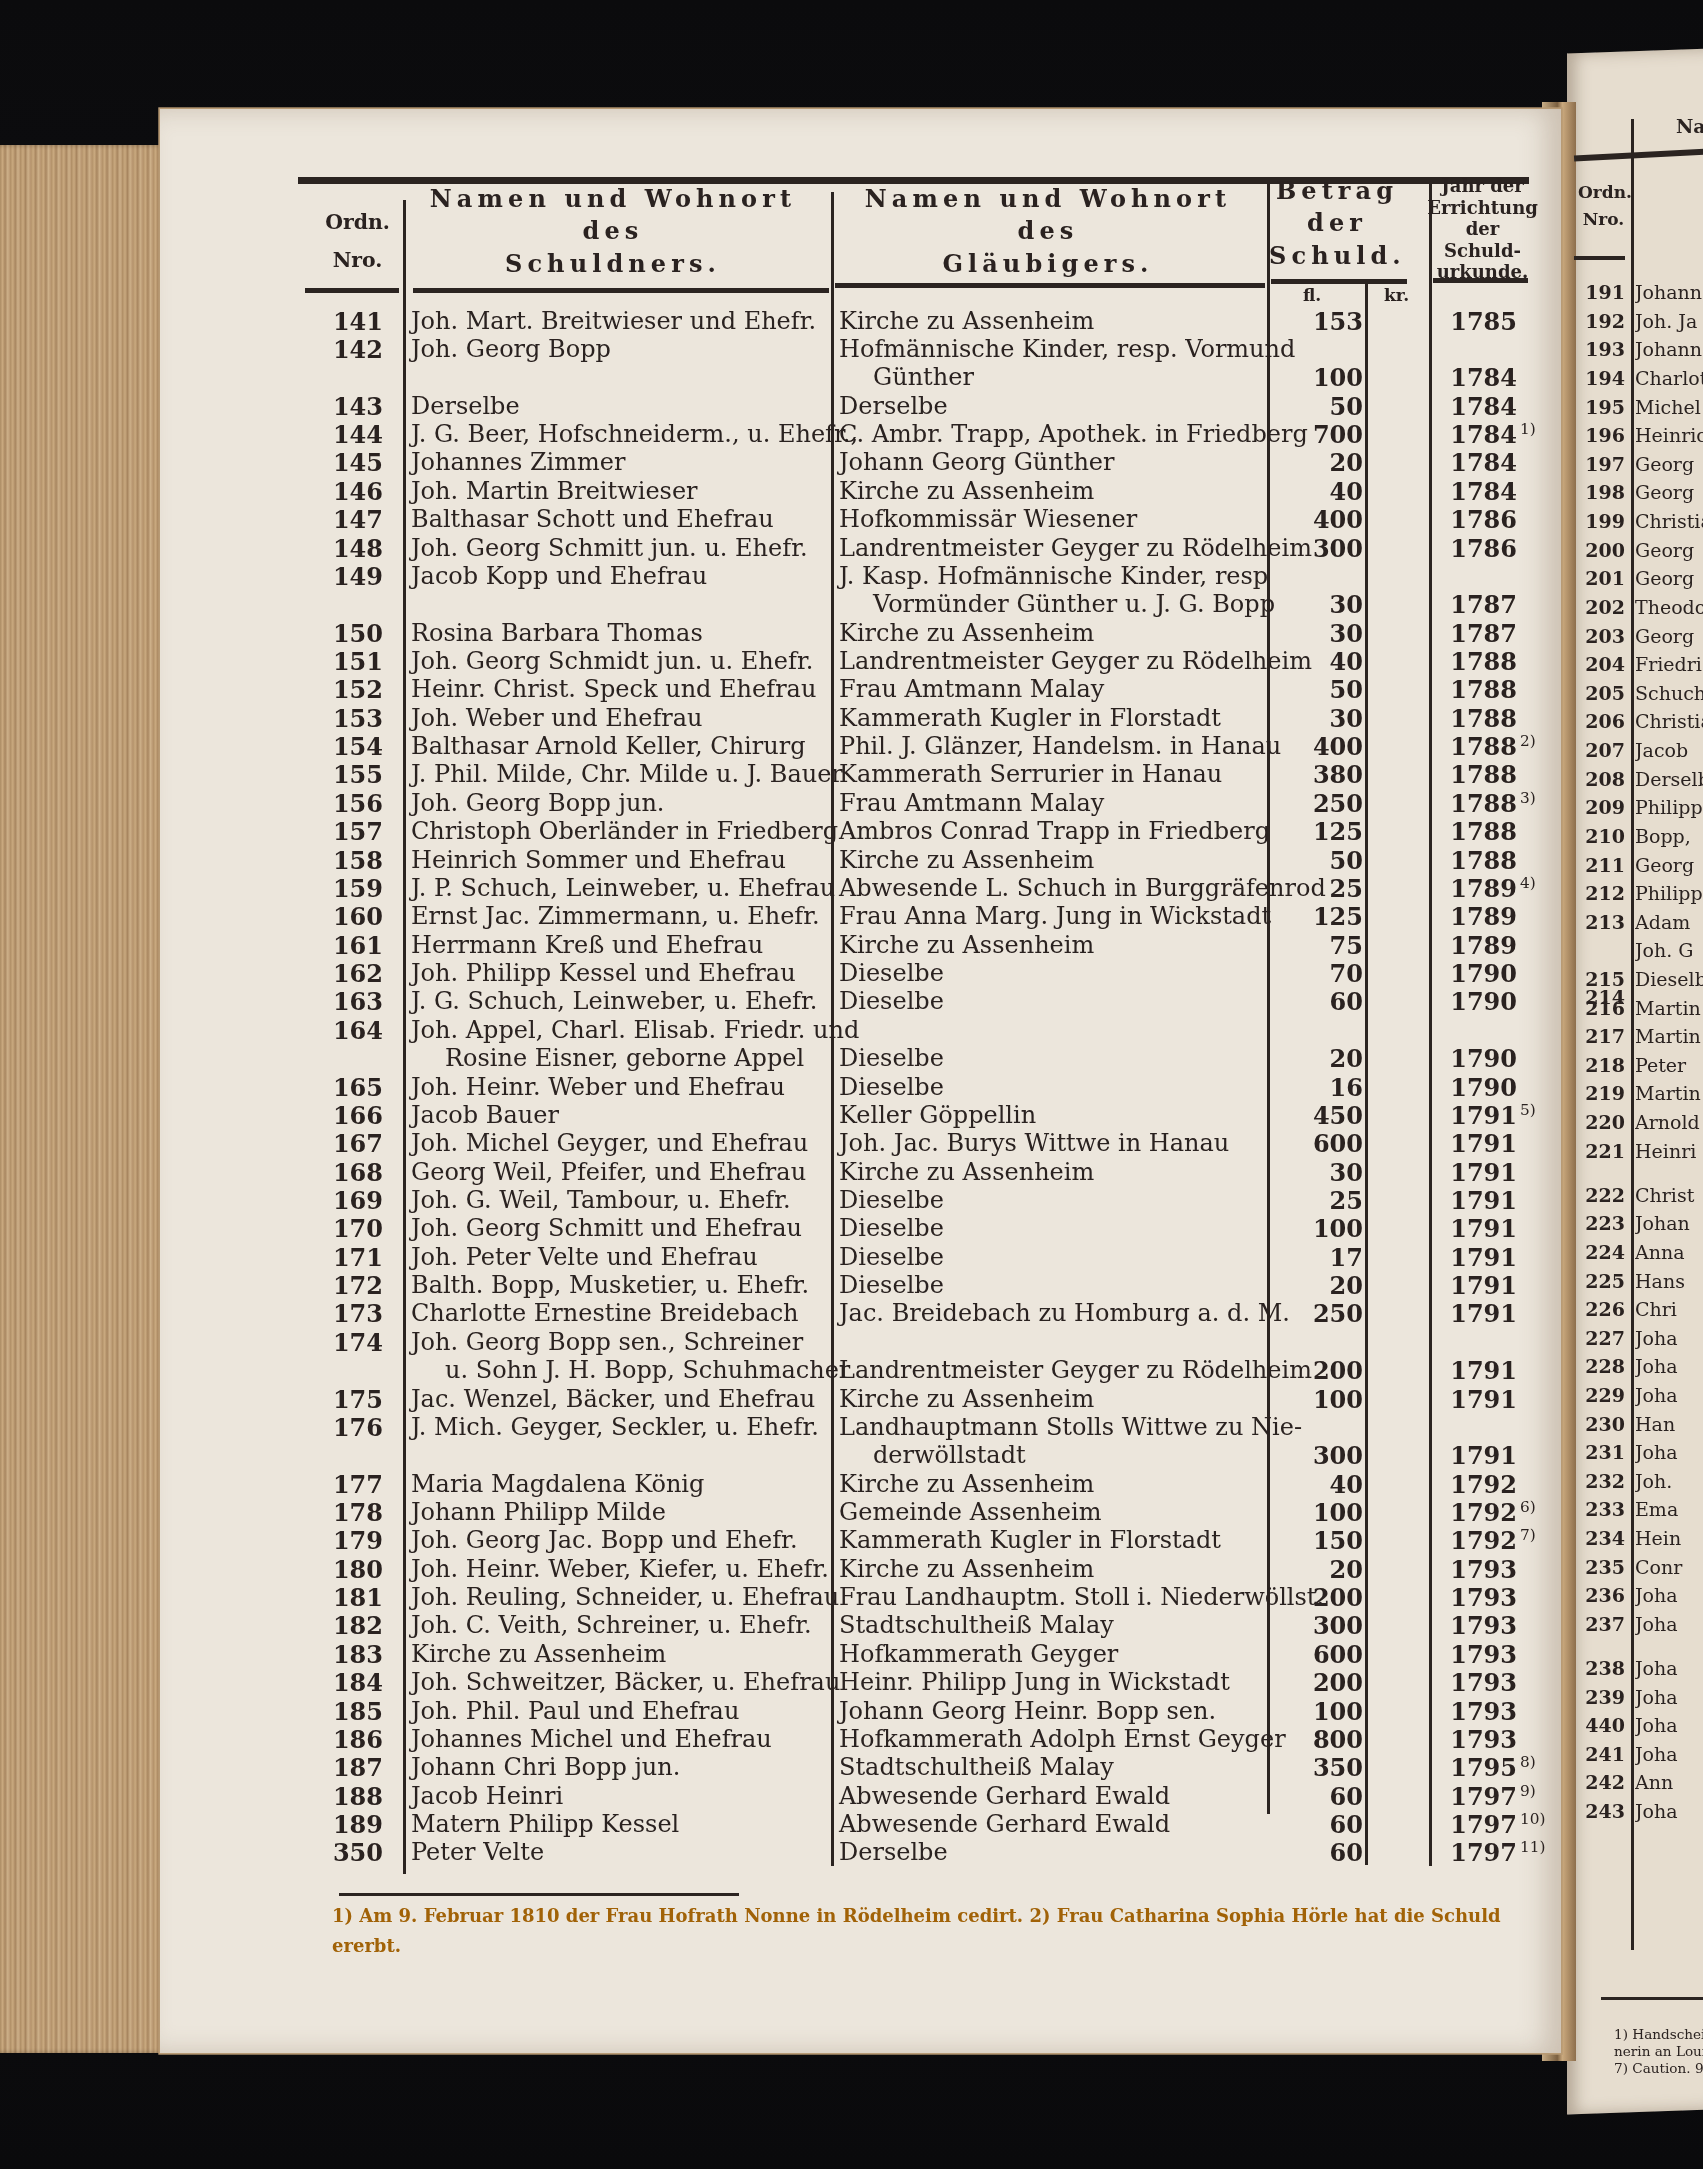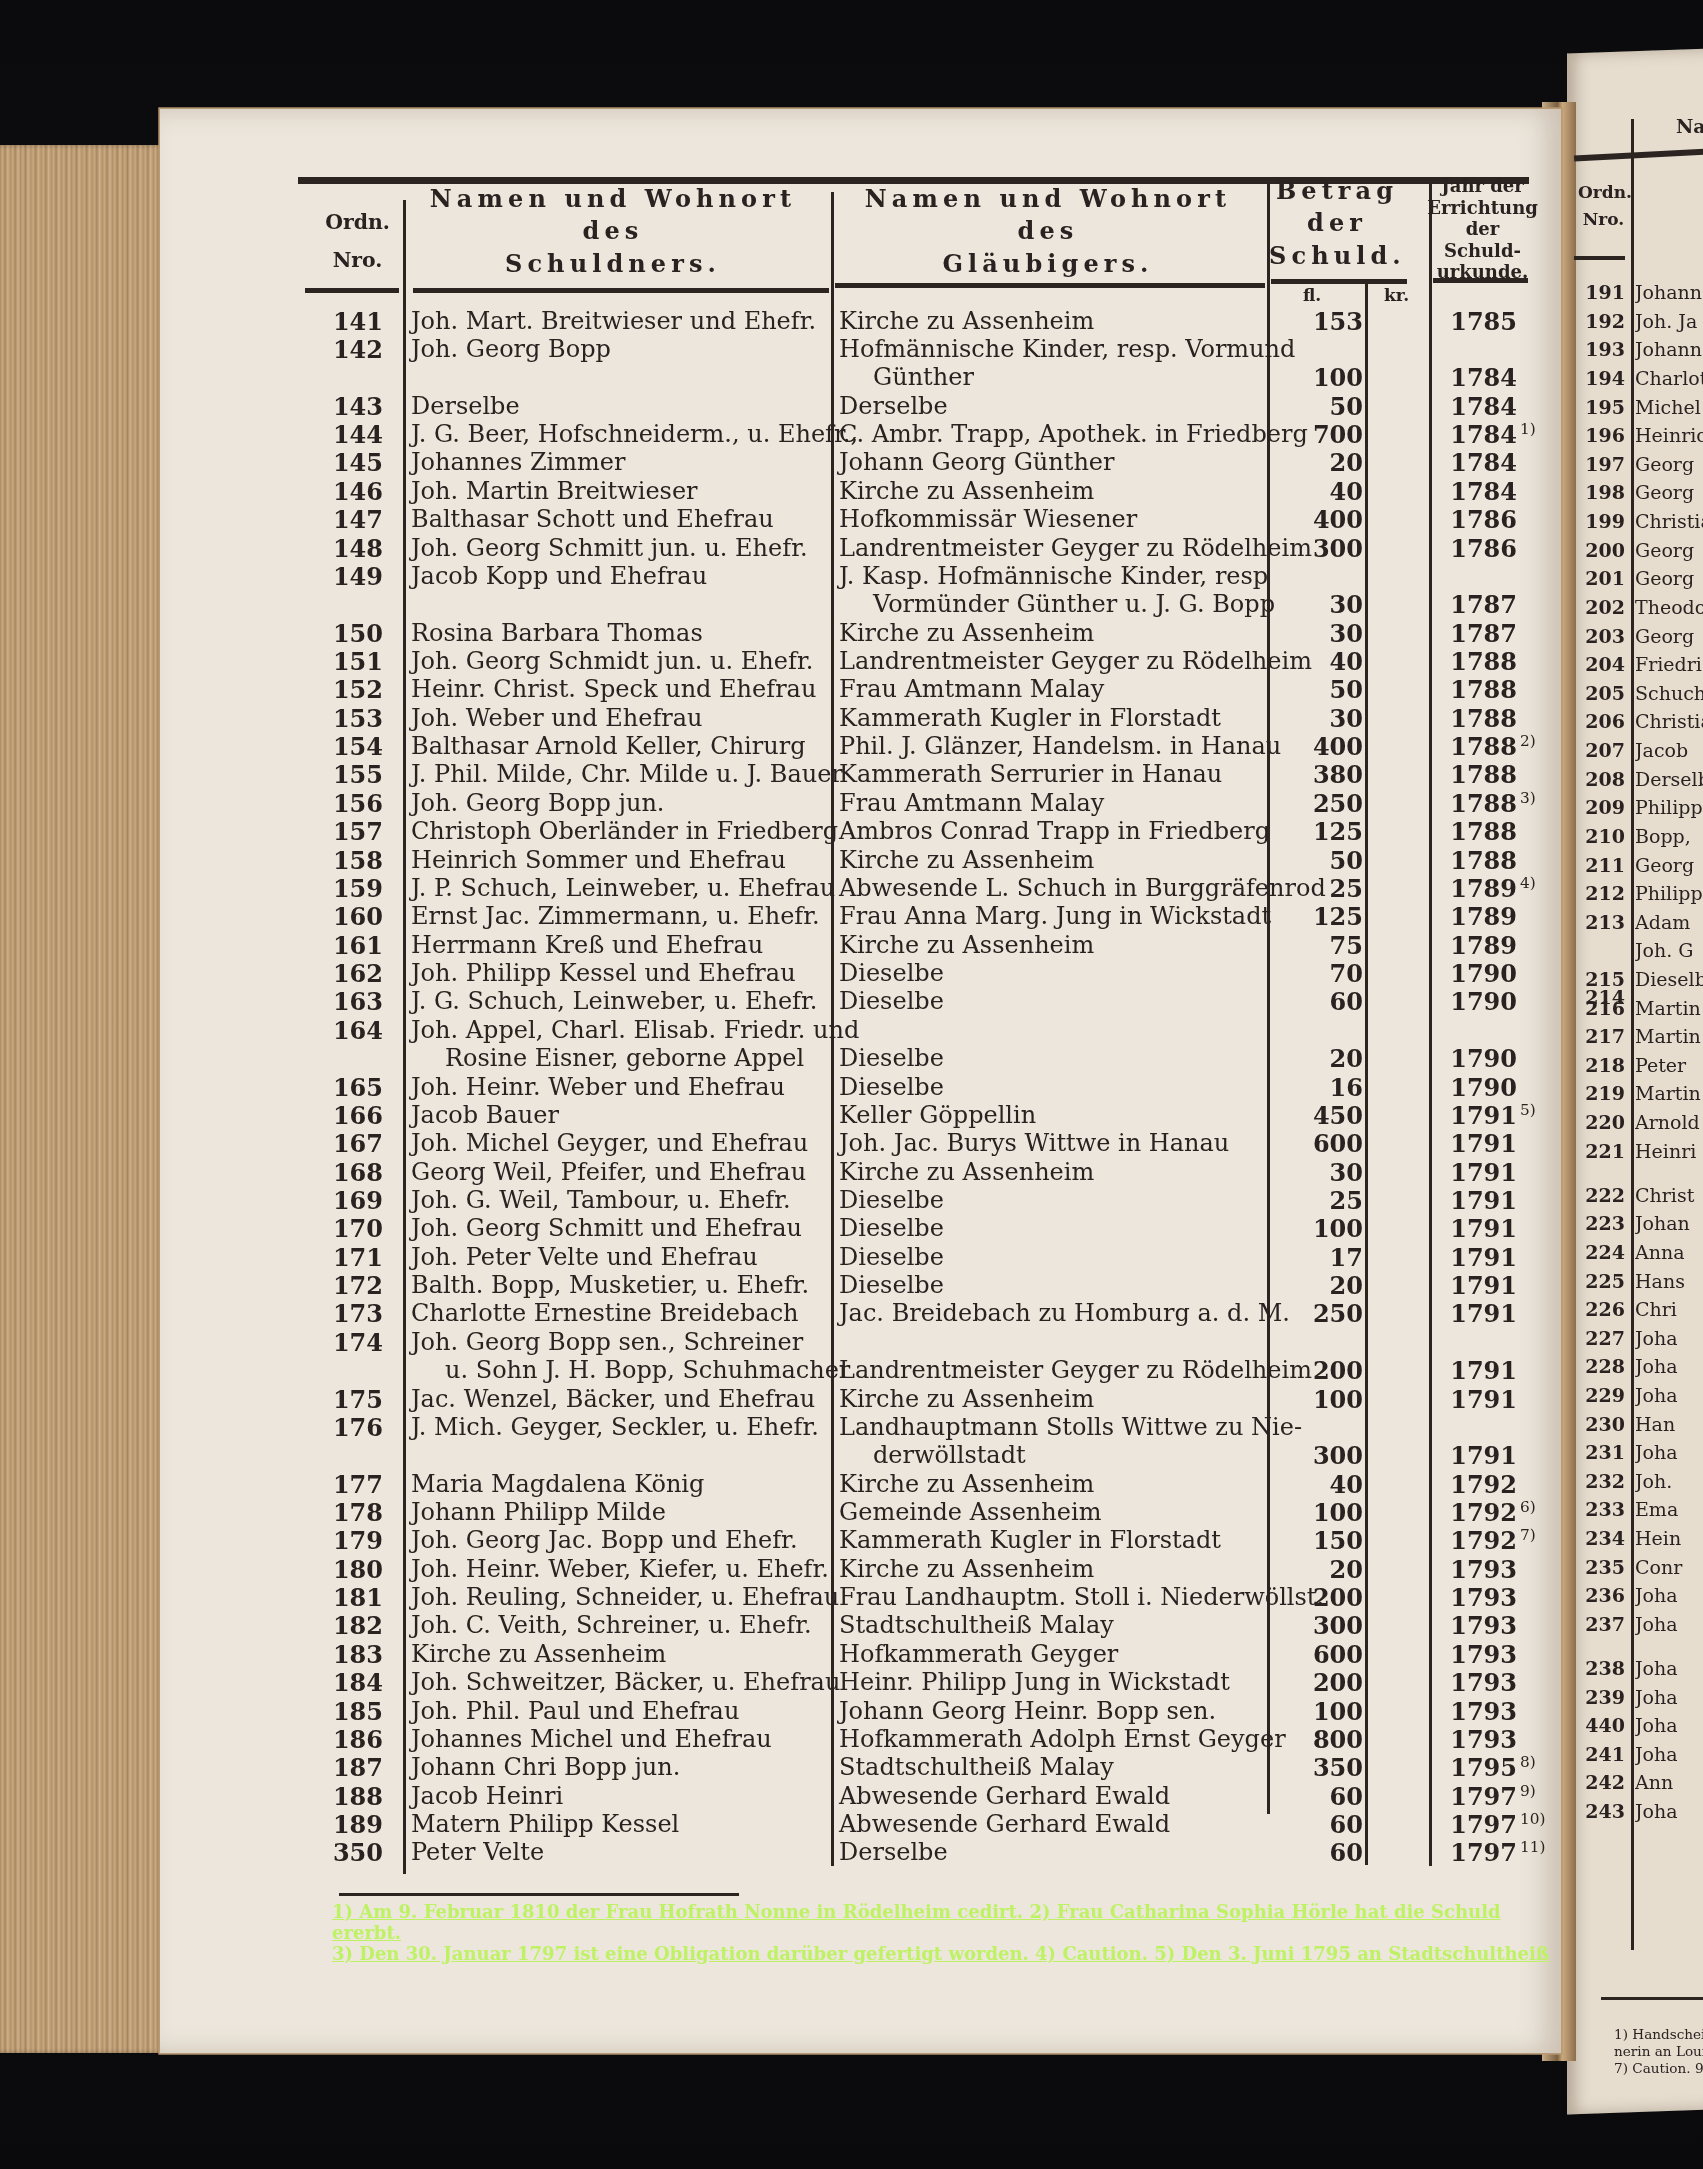--- a/index.html
+++ b/index.html
@@ -22,21 +22,21 @@
   .sub-kr{position:absolute;left:1384px;top:285px;font-size:17px;font-weight:bold;}
   .rows{position:absolute;left:0;top:0;}
   .row{position:absolute;left:0;height:29px;font-size:24px;line-height:29px;white-space:nowrap;}
   .nr{position:absolute;left:315px;width:68px;text-align:right;font-weight:bold;font-family:"DejaVu Serif",serif;}
   .debtor{position:absolute;left:411px;font-family:"DejaVu Serif",serif;}
   .creditor{position:absolute;left:839px;font-family:"DejaVu Serif",serif;}
   .amt{position:absolute;left:1278px;width:85px;text-align:right;font-weight:bold;}
   .year{position:absolute;left:1440px;width:77px;text-align:right;font-weight:bold;}
   .fn{position:absolute;left:1520px;font-size:15.3px;top:-5.1px;}
   .cont{padding-left:34px;}
-  .footnotes{position:absolute;left:332px;top:1901px;width:1227px;font-size:18px;line-height:21px;font-family:"DejaVu Serif",serif;font-weight:bold;color:#bef264;text-decoration:underline;}
+  .footnotes{position:absolute;left:332px;top:1901px;width:1227px;font-size:18px;line-height:30px;font-family:"DejaVu Serif",serif;font-weight:bold;color:#a16207;}
   .fn-rule{position:absolute;left:339px;top:1893px;width:400px;height:3.4px;background:#2b2421;}
   .np-rule{position:absolute;background:#2b2421;}
   .np-hdr{position:absolute;left:1578px;top:179px;font-size:17px;font-weight:bold;line-height:1.6;text-align:center;width:51px;}
   .np-nr{position:absolute;left:1574px;width:51px;text-align:right;font-size:19px;font-weight:bold;}
   .np-name{position:absolute;left:1635px;font-size:19px;white-space:nowrap;overflow:hidden;width:68px;}
   .np-fn{position:absolute;left:1614px;top:2026px;width:94px;font-size:13.6px;line-height:17px;overflow:hidden;white-space:nowrap;}
 </style>
 </head>
 <body>
 
@@ -527,21 +527,20 @@
       <span class="creditor">Derselbe</span>
       <span class="amt">60</span>
       <span class="year">1797</span>
       <span class="fn">11)</span>
     </div>
   </div>
 
 <div class="fn-rule"></div>
 <div class="footnotes">
   <div>1) Am 9. Februar 1810 der Frau Hofrath Nonne in Rödelheim cedirt.  2) Frau Catharina Sophia Hörle hat die Schuld ererbt.</div>
-  <div>3) Den 30. Januar 1797 ist eine Obligation darüber gefertigt worden.   4) Caution.   5) Den 3. Juni 1795 an Stadtschultheiß</div>
 </div>
 
 <div class="np-rule" style="left:1574px;top:152px;width:136px;height:6px;transform:rotate(-3deg);"></div>
 <div class="np-hdr">
   <span style="display:block">Ordn.</span>
   <span style="display:block">Nro.</span>
 </div>
 <div style="position:absolute;left:1676px;top:115px;font-size:19px;font-weight:bold;">Na</div>
 <div class="np-rule" style="left:1574px;top:256px;width:51px;height:4.3px;"></div>
 <div class="np-rule" style="left:1631px;top:119px;width:2.6px;height:1831px;"></div>

